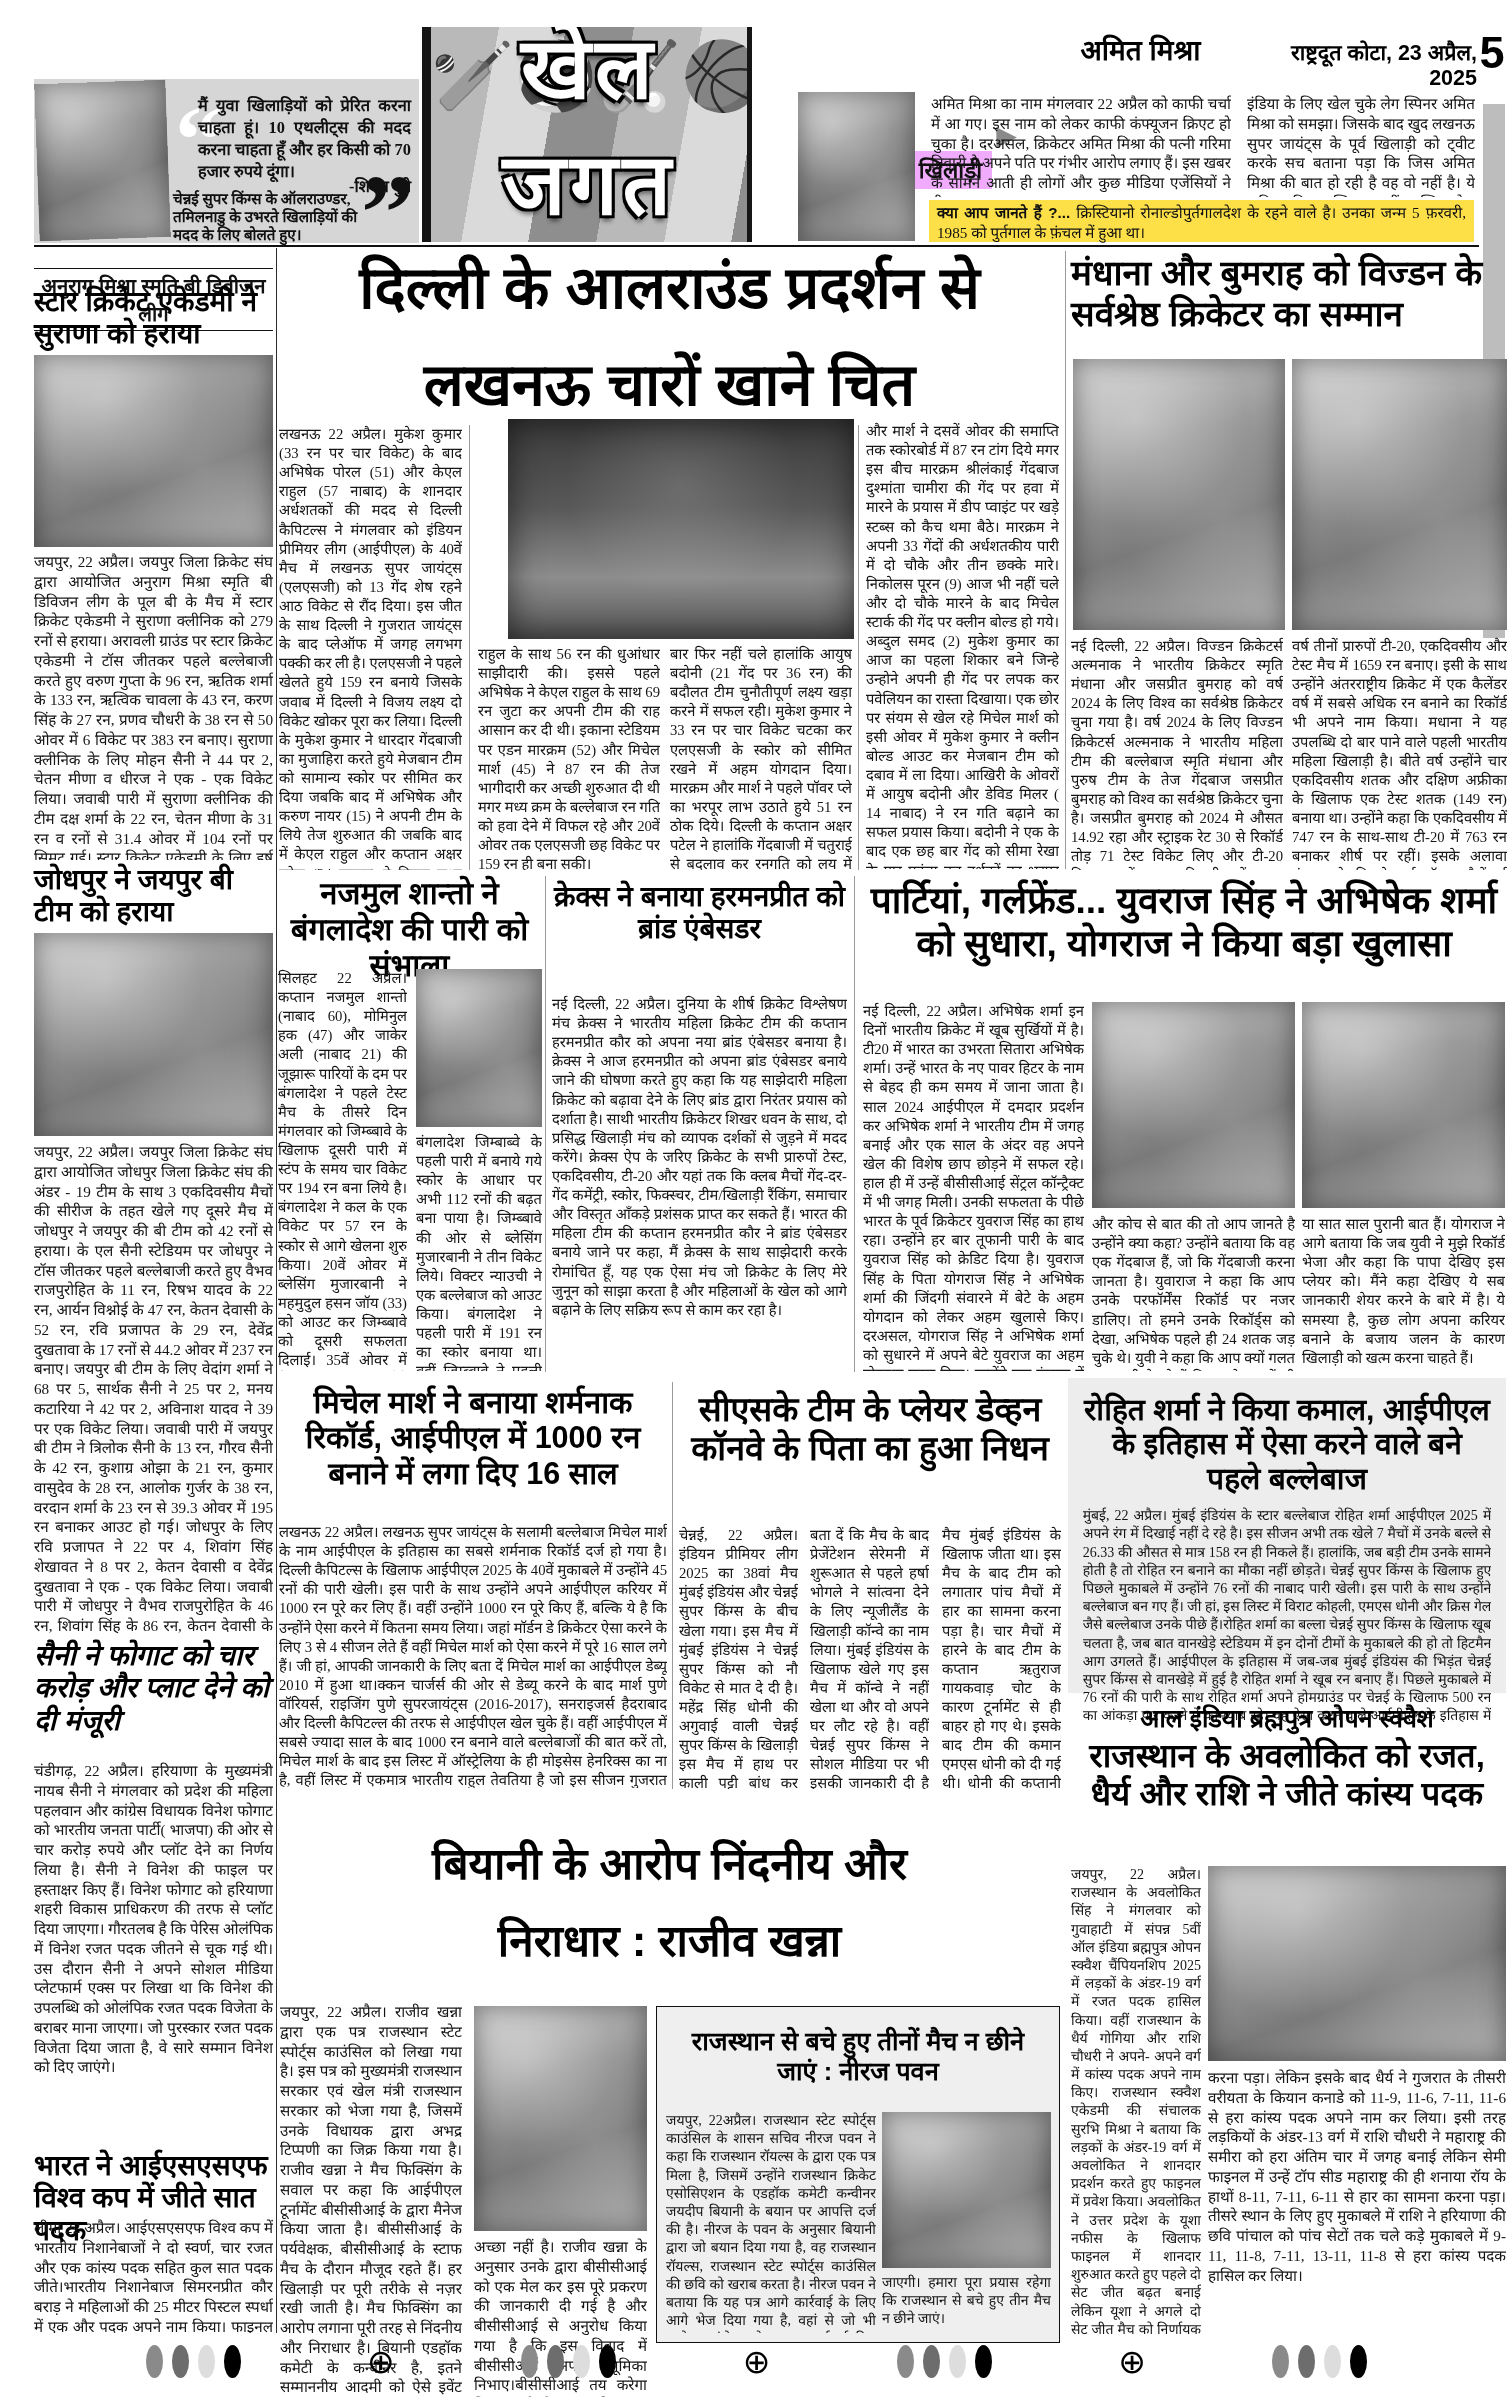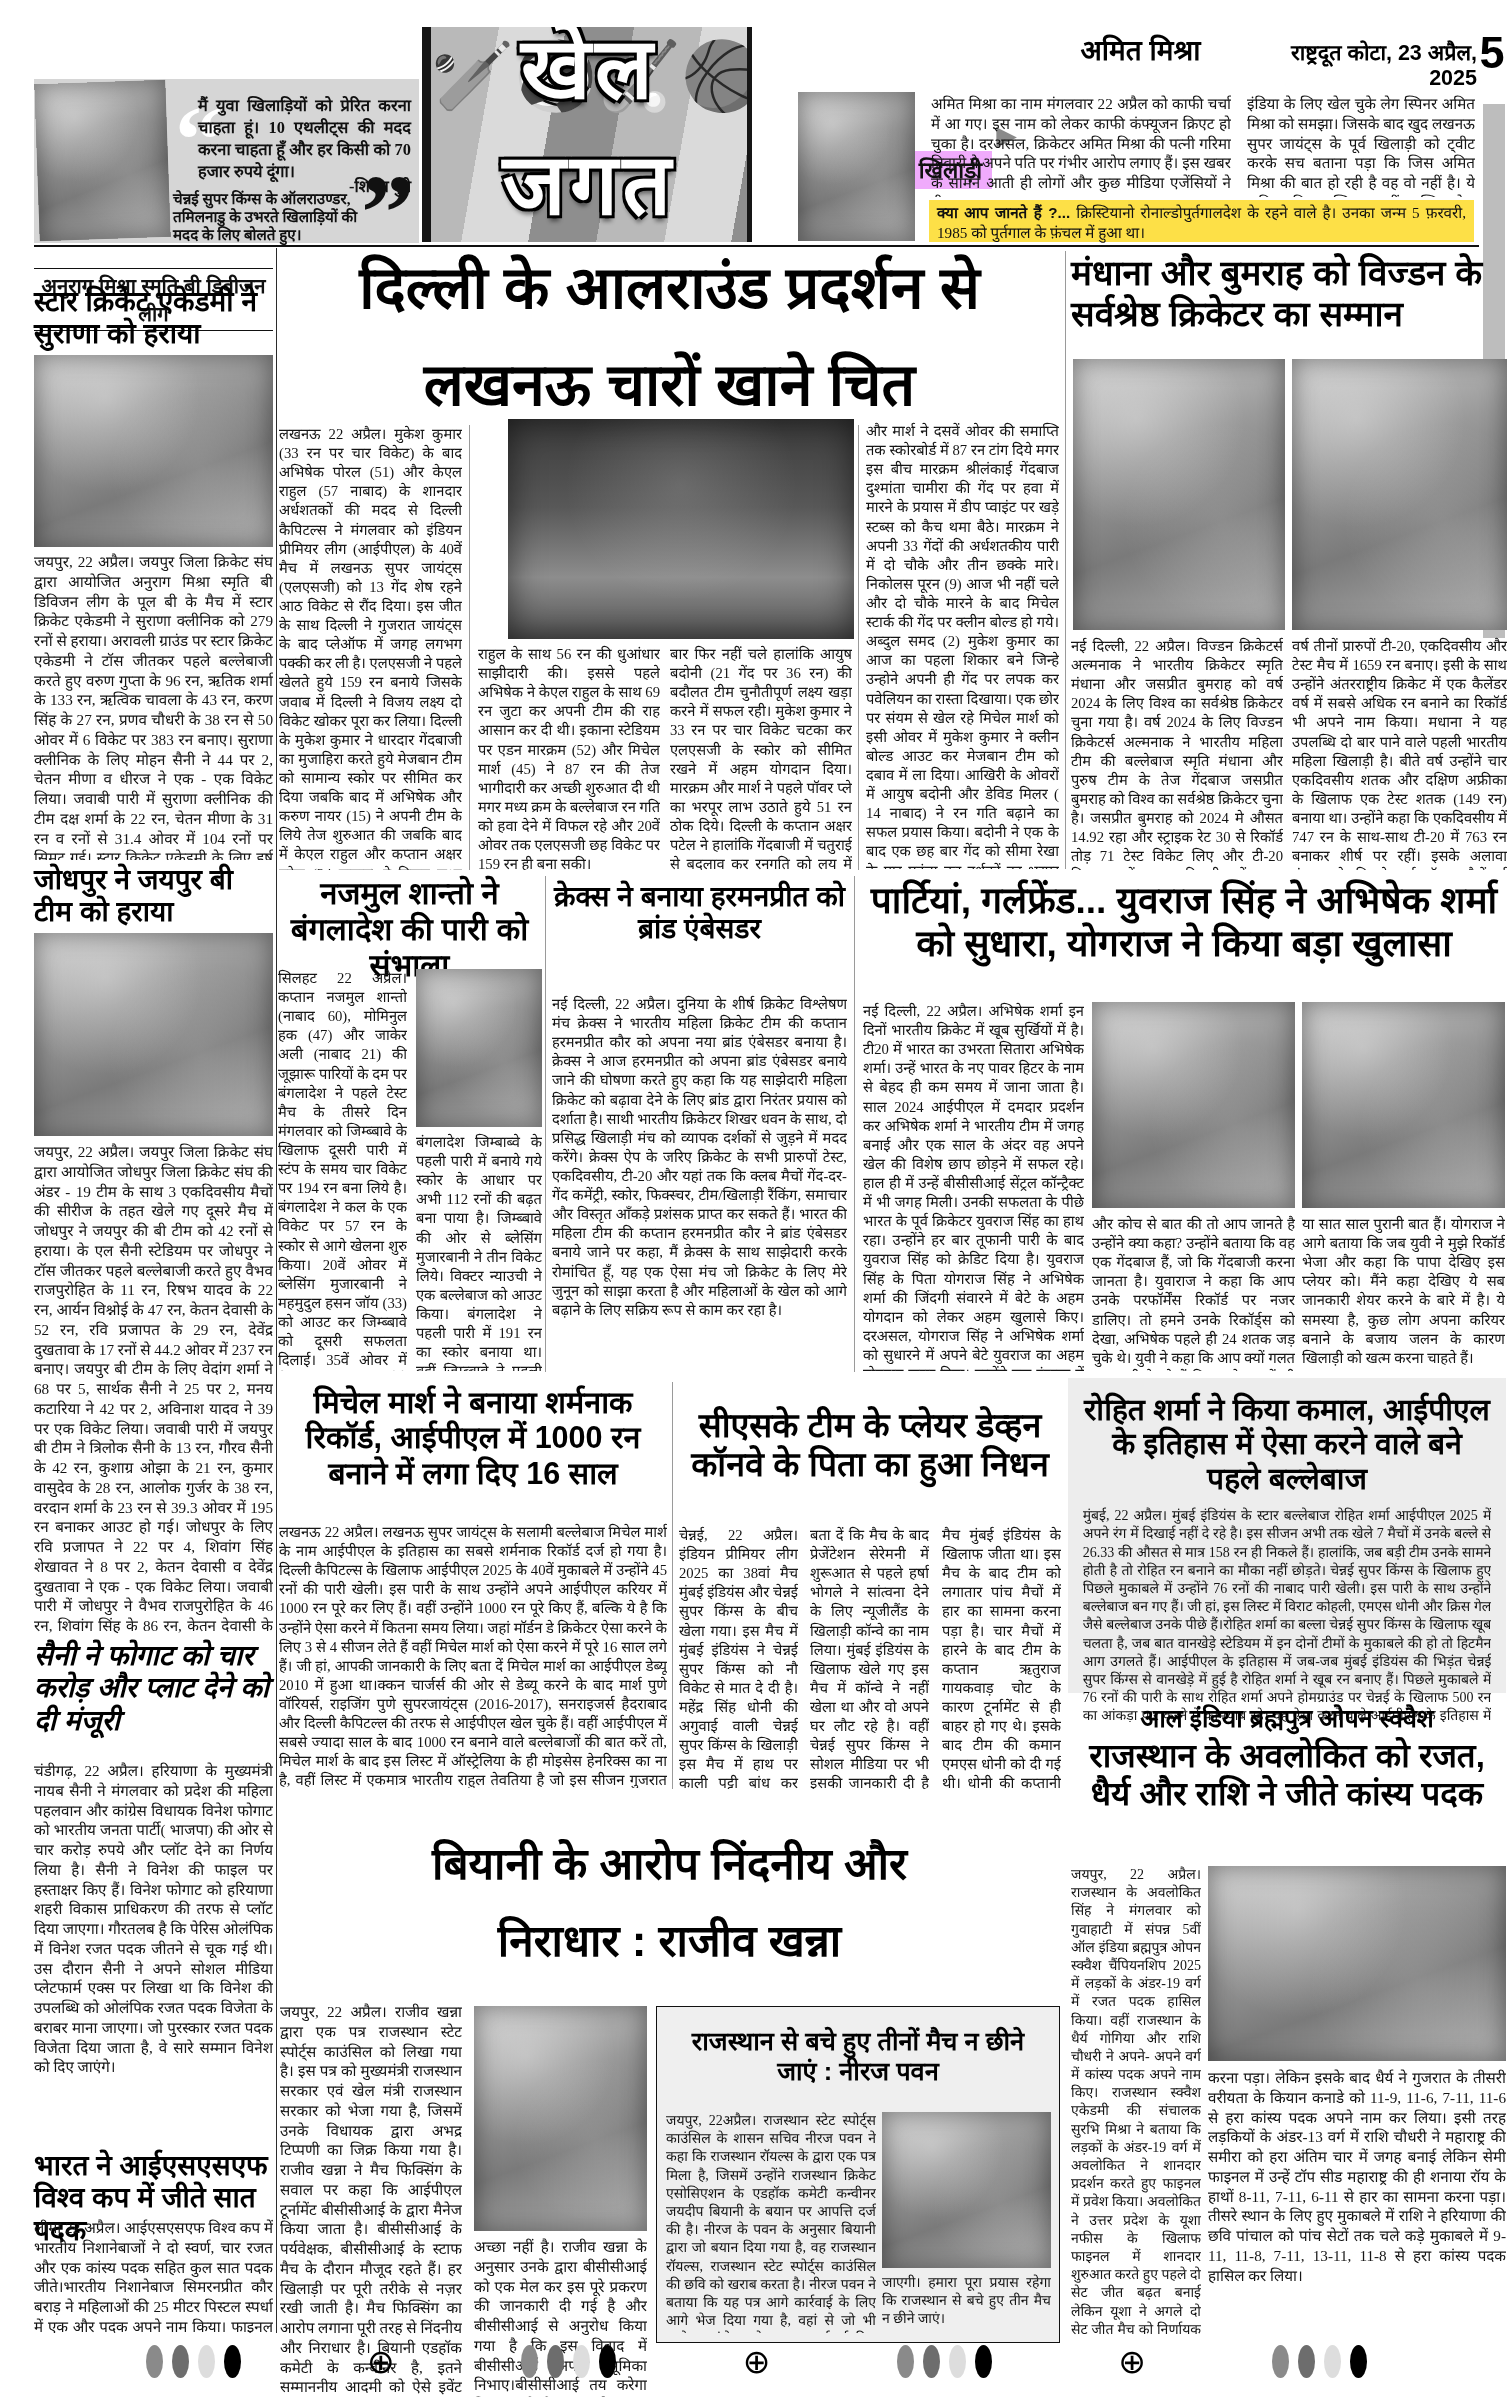--- a/index.html
+++ b/index.html
@@ -146,21 +146,21 @@
   <div class="abs photo" style="left:1073px;top:359px;width:212px;height:271px;"></div>
   <div class="abs photo" style="left:1292px;top:359px;width:215px;height:271px;"></div>
   <div class="abs body-text" style="left:1071px;top:637px;width:212px;height:233px;">नई दिल्ली, 22 अप्रैल। विज्डन क्रिकेटर्स अल्मनाक ने भारतीय क्रिकेटर स्मृति मंधाना और जसप्रीत बुमराह को वर्ष 2024 के लिए विश्व का सर्वश्रेष्ठ क्रिकेटर चुना गया है। वर्ष 2024 के लिए विज्डन क्रिकेटर्स अल्मनाक ने भारतीय महिला टीम की बल्लेबाज स्मृति मंधाना और पुरुष टीम के तेज गेंदबाज जसप्रीत बुमराह को विश्व का सर्वश्रेष्ठ क्रिकेटर चुना है। जसप्रीत बुमराह को 2024 मे औसत 14.92 रहा और स्ट्राइक रेट 30 से रिकॉर्ड तोड़ 71 टेस्ट विकेट लिए और टी-20 विश्वकप में भारत की जीत में अहम भूमिका निभाई। बॉर्डर-गावस्कर ट्रॉफी में उन्होंने अकेले 13.06 की औसत से 32 विकेट झटके। महिला वर्ग में स्मृति मंधाना ने पिछले</div>
   <div class="abs body-text" style="left:1292px;top:637px;width:215px;height:233px;">वर्ष तीनों प्रारुपों टी-20, एकदिवसीय और टेस्ट मैच में 1659 रन बनाए। इसी के साथ उन्होंने अंतरराष्ट्रीय क्रिकेट में एक कैलेंडर वर्ष में सबसे अधिक रन बनाने का रिकॉर्ड भी अपने नाम किया। मधाना ने यह उपलब्धि दो बार पाने वाले पहली भारतीय महिला खिलाड़ी है। बीते वर्ष उन्होंने चार एकदिवसीय शतक और दक्षिण अफ्रीका के खिलाफ एक टेस्ट शतक (149 रन) बनाया था। उन्होंने कहा कि एकदिवसीय में 747 रन के साथ-साथ टी-20 में 763 रन बनाकर शीर्ष पर रहीं। इसके अलावा मंधाना ने पिछले वर्ष रॉयल चैजेंजर्स बेंगलुरु (आरसीबी) को अपने पहले महिला प्रीमियर लीग का खिताब जिताया था।</div>
 
   <div class="vline" style="left:672px;top:1382px;height:407px;background:#9a9a9a;"></div>
 
   <div class="abs hl ctr" style="left:279px;top:1385px;width:388px;font-size:30.5px;">मिचेल मार्श ने बनाया शर्मनाक रिकॉर्ड, आईपीएल में 1000 रन बनाने में लगा दिए 16 साल</div>
   <div class="abs body-text" style="left:279px;top:1523px;width:388px;height:265px;">लखनऊ 22 अप्रैल। लखनऊ सुपर जायंट्स के सलामी बल्लेबाज मिचेल मार्श के नाम आईपीएल के इतिहास का सबसे शर्मनाक रिकॉर्ड दर्ज हो गया है। दिल्ली कैपिटल्स के खिलाफ आईपीएल 2025 के 40वें मुकाबले में उन्होंने 45 रनों की पारी खेली। इस पारी के साथ उन्होंने अपने आईपीएल करियर में 1000 रन पूरे कर लिए हैं। वहीं उन्होंने 1000 रन पूरे किए हैं, बल्कि ये है कि उन्होंने ऐसा करने में कितना समय लिया। जहां मॉर्डन डे क्रिकेटर ऐसा करने के लिए 3 से 4 सीजन लेते हैं वहीं मिचेल मार्श को ऐसा करने में पूरे 16 साल लगे हैं। जी हां, आपकी जानकारी के लिए बता दें मिचेल मार्श का आईपीएल डेब्यू 2010 में हुआ था।क्कन चार्जर्स की ओर से डेब्यू करने के बाद मार्श पुणे वॉरियर्स, राइजिंग पुणे सुपरजायंट्स (2016-2017), सनराइजर्स हैदराबाद और दिल्ली कैपिटल्ल की तरफ से आईपीएल खेल चुके हैं। वहीं आईपीएल में सबसे ज्यादा साल के बाद 1000 रन बनाने वाले बल्लेबाजों की बात करें तो, मिचेल मार्श के बाद इस लिस्ट में ऑस्ट्रेलिया के ही मोइसेस हेनरिक्स का ना है, वहीं लिस्ट में एकमात्र भारतीय राहुल तेवतिया है जो इस सीजन गुजरात टाइटंस की ओर से खेल रहे हैं।</div>
 
-  <div class="abs hl ctr" style="left:679px;top:1390px;width:382px;font-size:34px;margin-top:16px;">सीएसके टीम के प्लेयर डेव्हन कॉनवे के पिता का हुआ निधन</div>
+  <div class="abs hl ctr" style="left:679px;top:1390px;width:382px;font-size:34px;">सीएसके टीम के प्लेयर डेव्हन कॉनवे के पिता का हुआ निधन</div>
   <div class="abs body-text" style="left:679px;top:1526px;width:119px;height:263px;">चेन्नई, 22 अप्रैल। इंडियन प्रीमियर लीग 2025 का 38वां मैच मुंबई इंडियंस और चेन्नई सुपर किंग्स के बीच खेला गया। इस मैच में मुंबई इंडियंस ने चेन्नई सुपर किंग्स को नौ विकेट से मात दे दी है। महेंद्र सिंह धोनी की अगुवाई वाली चेन्नई सुपर किंग्स के खिलाड़ी इस मैच में हाथ पर काली पट्टी बांध कर उतरे थे। आमतौर पर किसी विरोध के लिए या किसी को श्रद्धांजलि देने के लिए खिलाड़ी हाथ पर काली पट्टी बांधकर मैच में खेलने उतरते है। इस बार टीम के खिलाड़ी सीएसके टीम के प्लेयर डेव्हन कॉनवे के पिता के निधन पर शोक व्यक्त करने के लिए काली पट्टी बांधकर खेलने उतरे थे।</div>
   <div class="abs body-text" style="left:810px;top:1526px;width:119px;height:263px;">बता दें कि मैच के बाद प्रेजेंटेशन सेरेमनी में शुरूआत से पहले हर्षा भोगले ने सांत्वना देने के लिए न्यूजीलैंड के खिलाड़ी कॉन्वे का नाम लिया। मुंबई इंडियंस के खिलाफ खेले गए इस मैच में कॉन्वे ने नहीं खेला था और वो अपने घर लौट रहे है। वहीं चेन्नई सुपर किंग्स ने सोशल मीडिया पर भी इसकी जानकारी दी है और कॉनवे के पिता के निधन की जानकारी देते हुए उन्हें श्रद्धांजलि भी दी है। कॉनवे के पिता का निधन हो गया है। इस कठिन समय में हम उनके और उनके परिवार के साथ खड़े है। चेन्नई सुपर किंग्स आईपीएल सीजन 18 की शुरुआत में पहला</div>
   <div class="abs body-text" style="left:942px;top:1526px;width:119px;height:263px;">मैच मुंबई इंडियंस के खिलाफ जीता था। इस मैच के बाद टीम को लगातार पांच मैचों में हार का सामना करना पड़ा है। चार मैचों में हारने के बाद टीम के कप्तान ऋतुराज गायकवाड़ चोट के कारण टूर्नामेंट से ही बाहर हो गए थे। इसके बाद टीम की कमान एमएस धोनी को दी गई थी। धोनी की कप्तानी में भी टीम नहीं संभल पाई और हार का सिलसिला जारी रहा। वहीं आईपीएल में डेव्हन कॉनवे कुल तीन मैच खेल चुके है, जिसमें उनके बल्ले से कुल 94 रन निकले। पंजाब के खिलाफ उन्होंने 69 रनों की अहम पारी खेली थी मगर इस मैच में भी चेन्नई 18 रनों से हारी थी।</div>
 
   <div class="abs graybox" style="left:1068px;top:1378px;width:438px;height:315px;">
     <div class="hl ctr" style="margin:14.7px 13.6px 0 13.6px;font-size:30px;">रोहित शर्मा ने किया कमाल, आईपीएल के इतिहास में ऐसा करने वाले बने पहले बल्लेबाज</div>
     <div class="body-text" style="margin:10.2px 14.7px 0 14.7px;height:215px;font-size:14px;">मुंबई, 22 अप्रैल। मुंबई इंडियंस के स्टार बल्लेबाज रोहित शर्मा आईपीएल 2025 में अपने रंग में दिखाई नहीं दे रहे है। इस सीजन अभी तक खेले 7 मैचों में उनके बल्ले से 26.33 की औसत से मात्र 158 रन ही निकले हैं। हालांकि, जब बड़ी टीम उनके सामने होती है तो रोहित रन बनाने का मौका नहीं छोड़ते। चेन्नई सुपर किंग्स के खिलाफ हुए पिछले मुकाबले में उन्होंने 76 रनों की नाबाद पारी खेली। इस पारी के साथ उन्होंने बल्लेबाज बन गए हैं। जी हां, इस लिस्ट में विराट कोहली, एमएस धोनी और क्रिस गेल जैसे बल्लेबाज उनके पीछे हैं।रोहित शर्मा का बल्ला चेन्नई सुपर किंग्स के खिलाफ खूब चलता है, जब बात वानखेड़े स्टेडियम में इन दोनों टीमों के मुकाबले की हो तो हिटमैन आग उगलते हैं। आईपीएल के इतिहास में जब-जब मुंबई इंडियंस की भिड़ंत चेन्नई सुपर किंग्स से वानखेड़े में हुई है रोहित शर्मा ने खूब रन बनाए हैं। पिछले मुकाबले में 76 रनों की पारी के साथ रोहित शर्मा अपने होमग्राउंड पर चेन्नई के खिलाफ 500 रन का आंकड़ा पार करने में कामयाब रहे। वह ऐसा करने वाले आईपीएल के इतिहास में पहले बल्लेबाज बने हैं।</div>
   </div>
 
   <div class="abs hl ctr" style="left:1068px;top:1704px;width:438px;font-size:25px;">आल इंडिया ब्रह्मपुत्र ओपन स्क्वैश</div>

